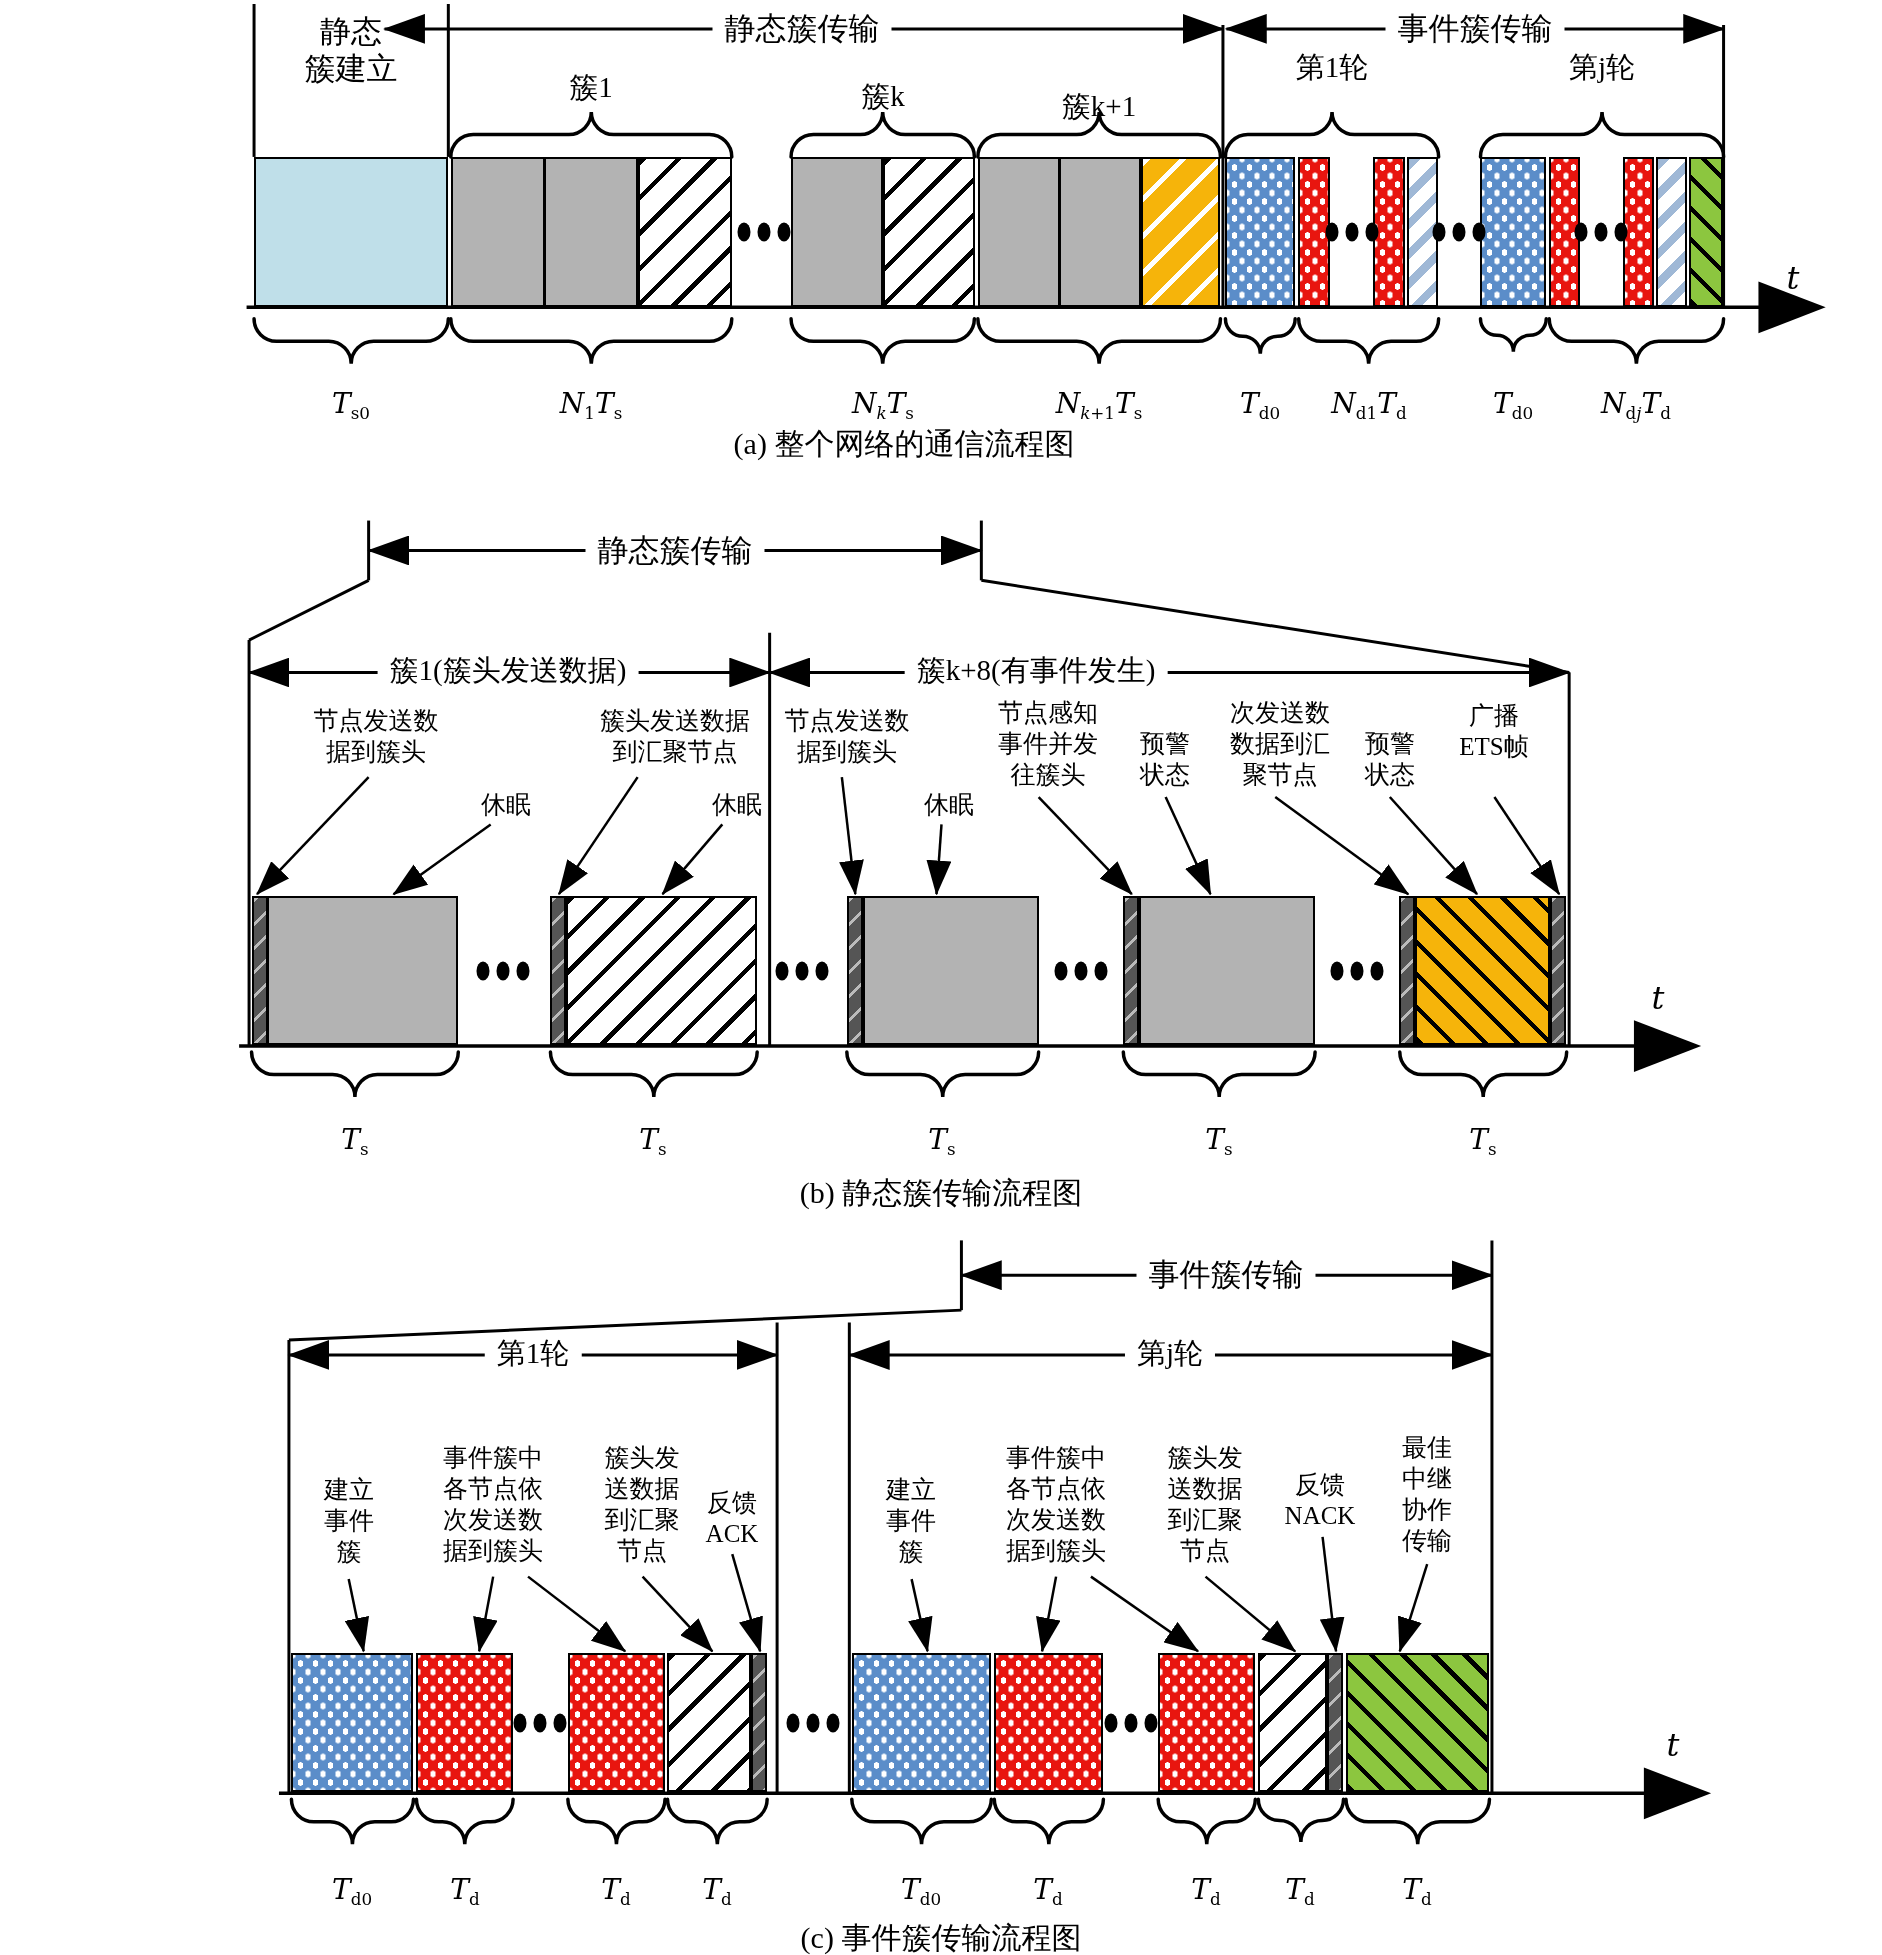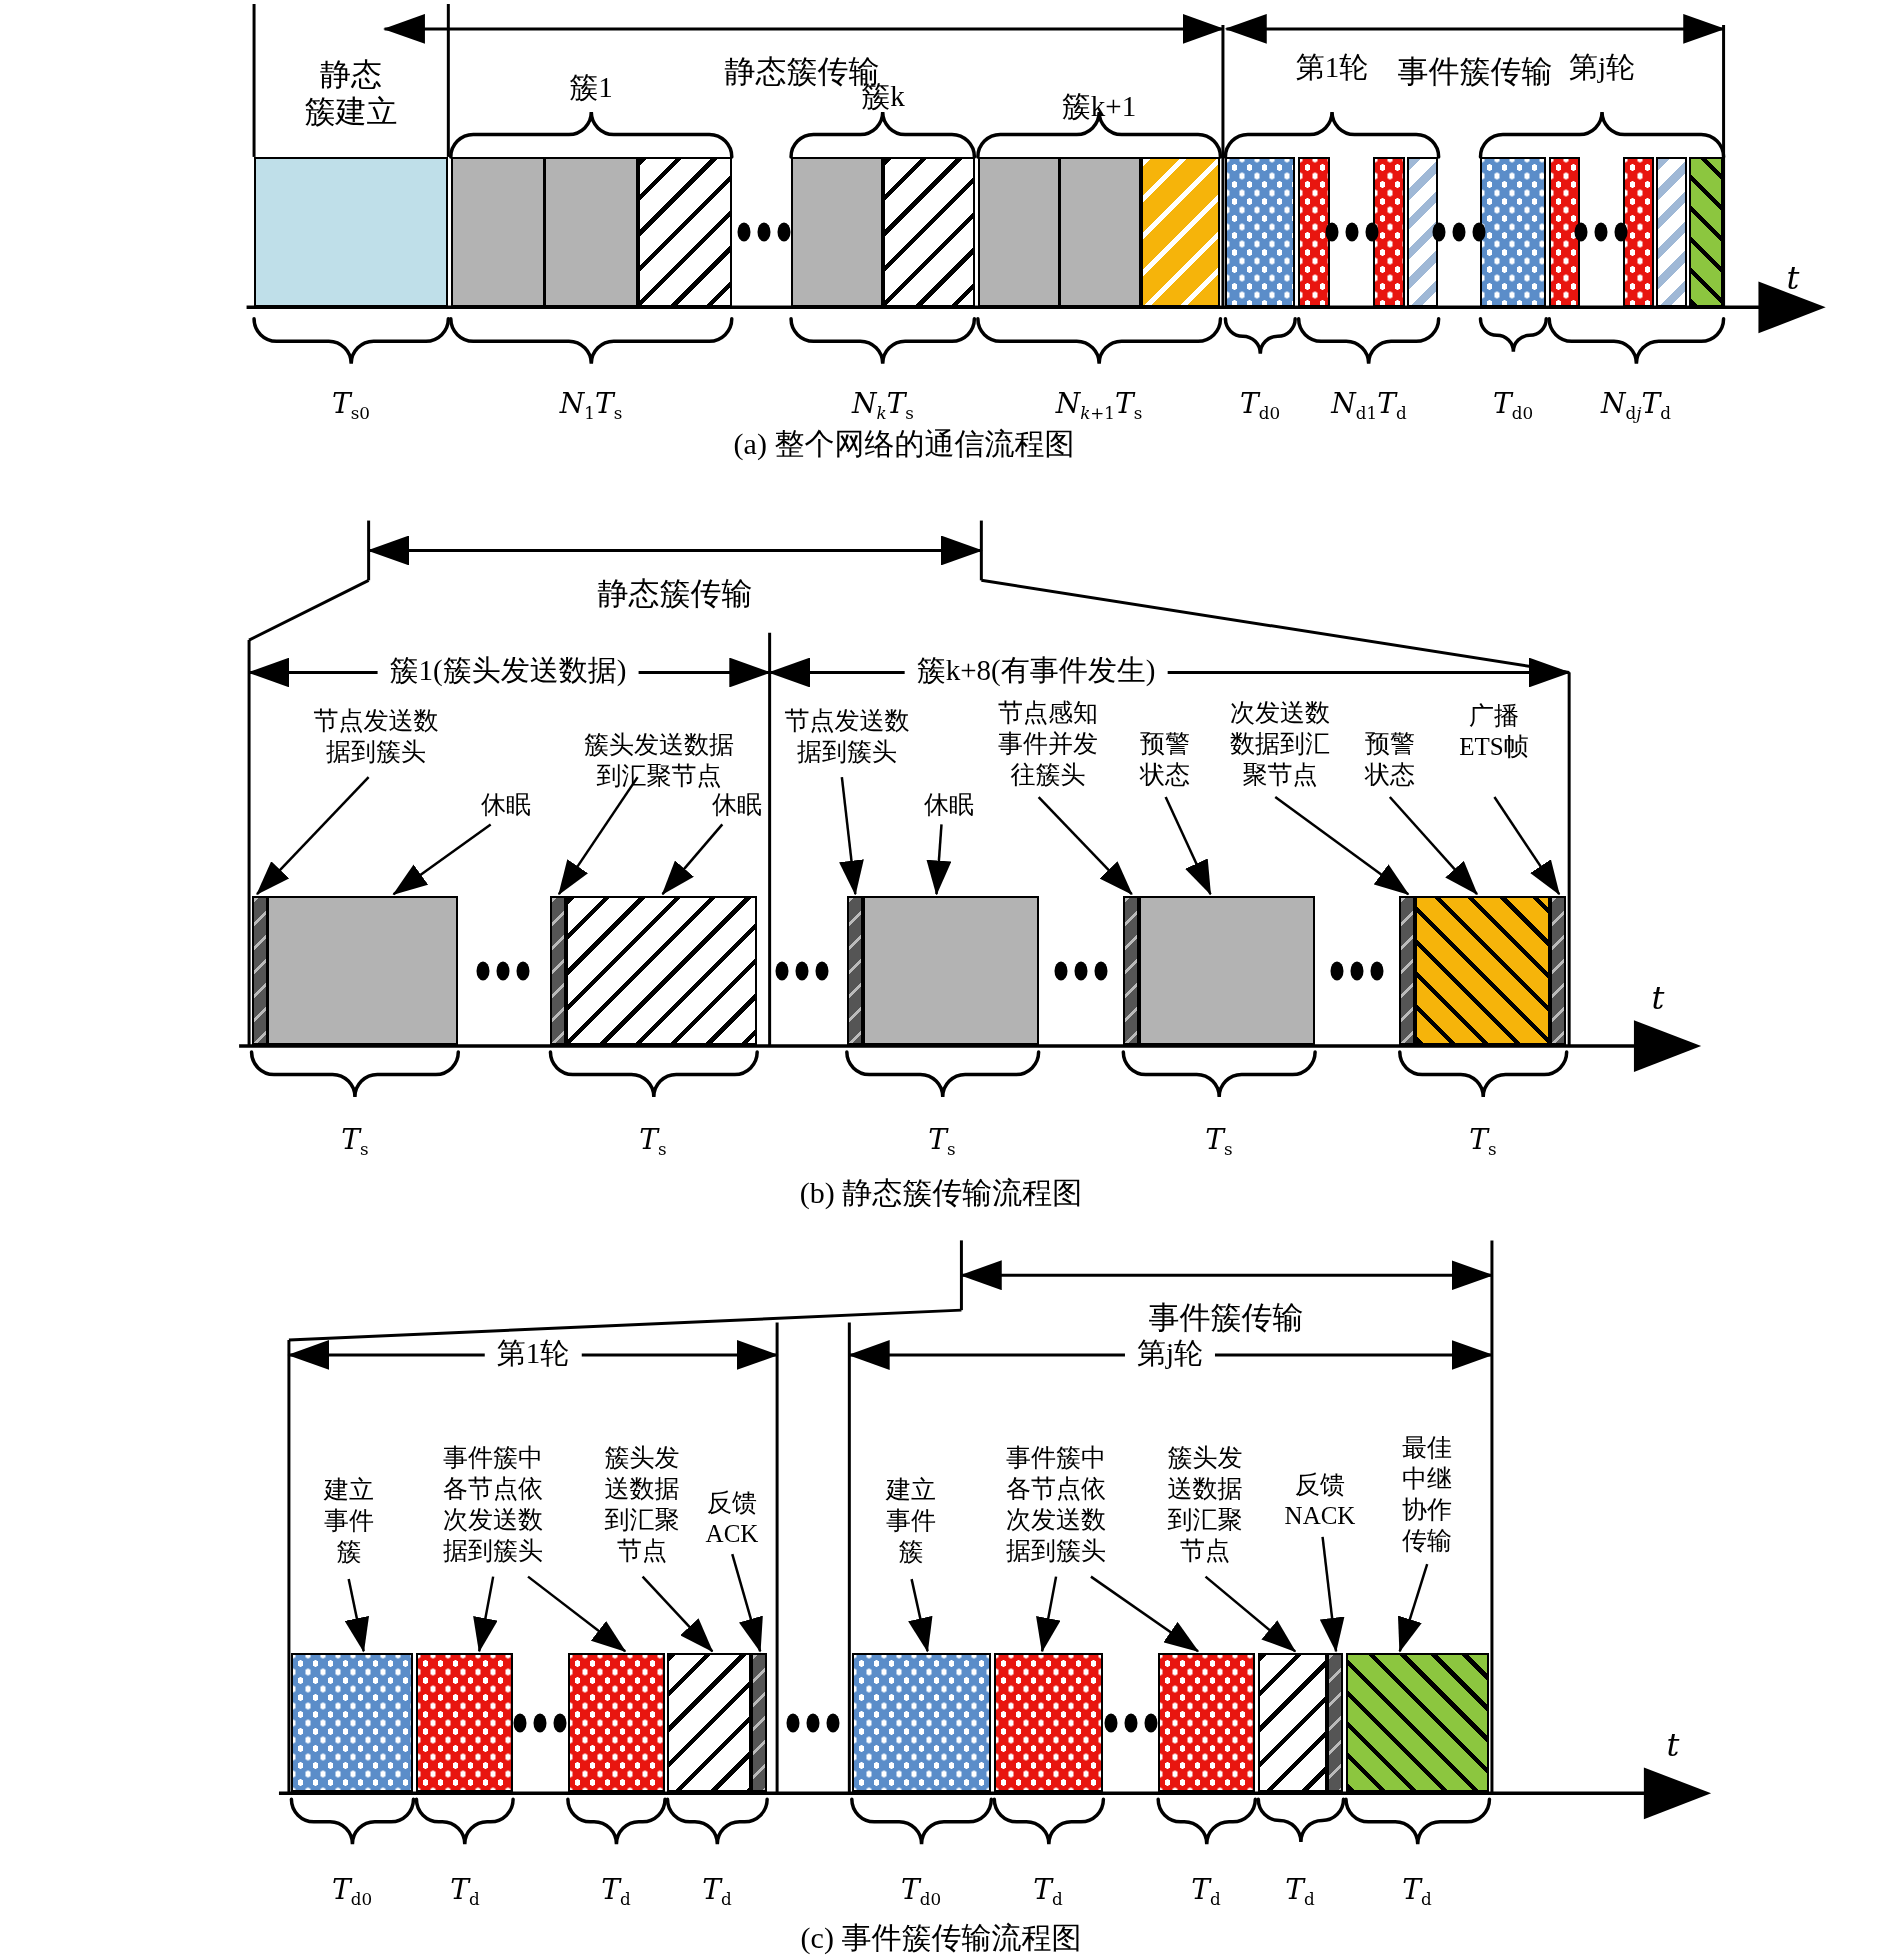--- a/index.html
+++ b/index.html
@@ -2,21 +2,21 @@
 <html style="--c-gray: #b3b3b3; --c-pale_blue: #bfdfe9; --c-blue_dot: #5b8dc9; --c-red_dot: #e8150f; --c-yellow: #f6b40a; --c-green: #8cc63f; --c-hatch_blue: #9fb8d6; --c-slot_strip: #555555;font-size:8px"><head>
 <meta charset="utf-8">
 <style>
   html,body{margin:0;padding:0;background:#fff;}
   #stage{position:relative;width:1883px;height:1955px;background:#fff;overflow:hidden;
          font-family:"Liberation Serif",serif;color:#000;}
   #blocks{position:absolute;inset:0;z-index:1;}
   #lines{position:absolute;inset:0;z-index:2;}
   .txt{position:absolute;z-index:3;transform:translateX(-50%);text-align:center;
        white-space:pre-line;line-height:1.22;}
-  .cjk{font-size:31px;margin-top:43px;}
+  .cjk{font-size:31px;}
   .clu{font-size:29px;}
   .ann{font-size:25px;line-height:31px;}
   .dim{background:#fff;padding:0 12px;}
   .math{font-family:"DejaVu Serif",serif;font-size:28px;font-style:italic;}
   .math .sub{font-size:0.6em;vertical-align:-0.35em;}
   .math .it{font-style:italic;}
   .math .up{font-style:normal;}
   .taxis{font-family:"DejaVu Serif",serif;font-style:italic;font-size:32px;}
   .cap{font-size:30px;}
   .blk{position:absolute;box-sizing:border-box;border:2.5px solid #000;}
@@ -247,21 +247,21 @@
   <div class="txt math" style="left:1513px;top:387px;"><span class="it">T</span><span class="sub up">d0</span></div>
   <div class="txt math" style="left:1636px;top:387px;"><span class="it">N</span><span class="sub up">d</span><span class="sub it">j</span><span class="it">T</span><span class="sub up">d</span></div>
   <div class="txt cap" style="left:904px;top:426px;">(a) 整个网络的通信流程图</div>
 
   <div class="txt cjk dim" style="left:675px;top:532px;">静态簇传输</div>
   <div class="txt clu dim" style="left:508px;top:653px;"><span class="up">簇1(簇头发送数据)</span></div>
   <div class="txt clu dim" style="left:1036px;top:653px;"><span class="up">簇</span><span class="it">k</span><span class="up">+8(有事件发生)</span></div>
   <div class="txt ann" style="left:376px;top:705px;">节点发送数
 据到簇头</div>
   <div class="txt ann" style="left:506px;top:789px;">休眠</div>
-  <div class="txt ann" style="left:659px;top:705px;margin-top:24px;">簇头发送数据
+  <div class="txt ann" style="left:675px;top:705px;">簇头发送数据
 到汇聚节点</div>
   <div class="txt ann" style="left:737px;top:789px;">休眠</div>
   <div class="txt ann" style="left:847px;top:705px;">节点发送数
 据到簇头</div>
   <div class="txt ann" style="left:949px;top:789px;">休眠</div>
   <div class="txt ann" style="left:1048px;top:697px;">节点感知
 事件并发
 往簇头</div>
   <div class="txt ann" style="left:1165px;top:728px;">预警
 状态</div>

